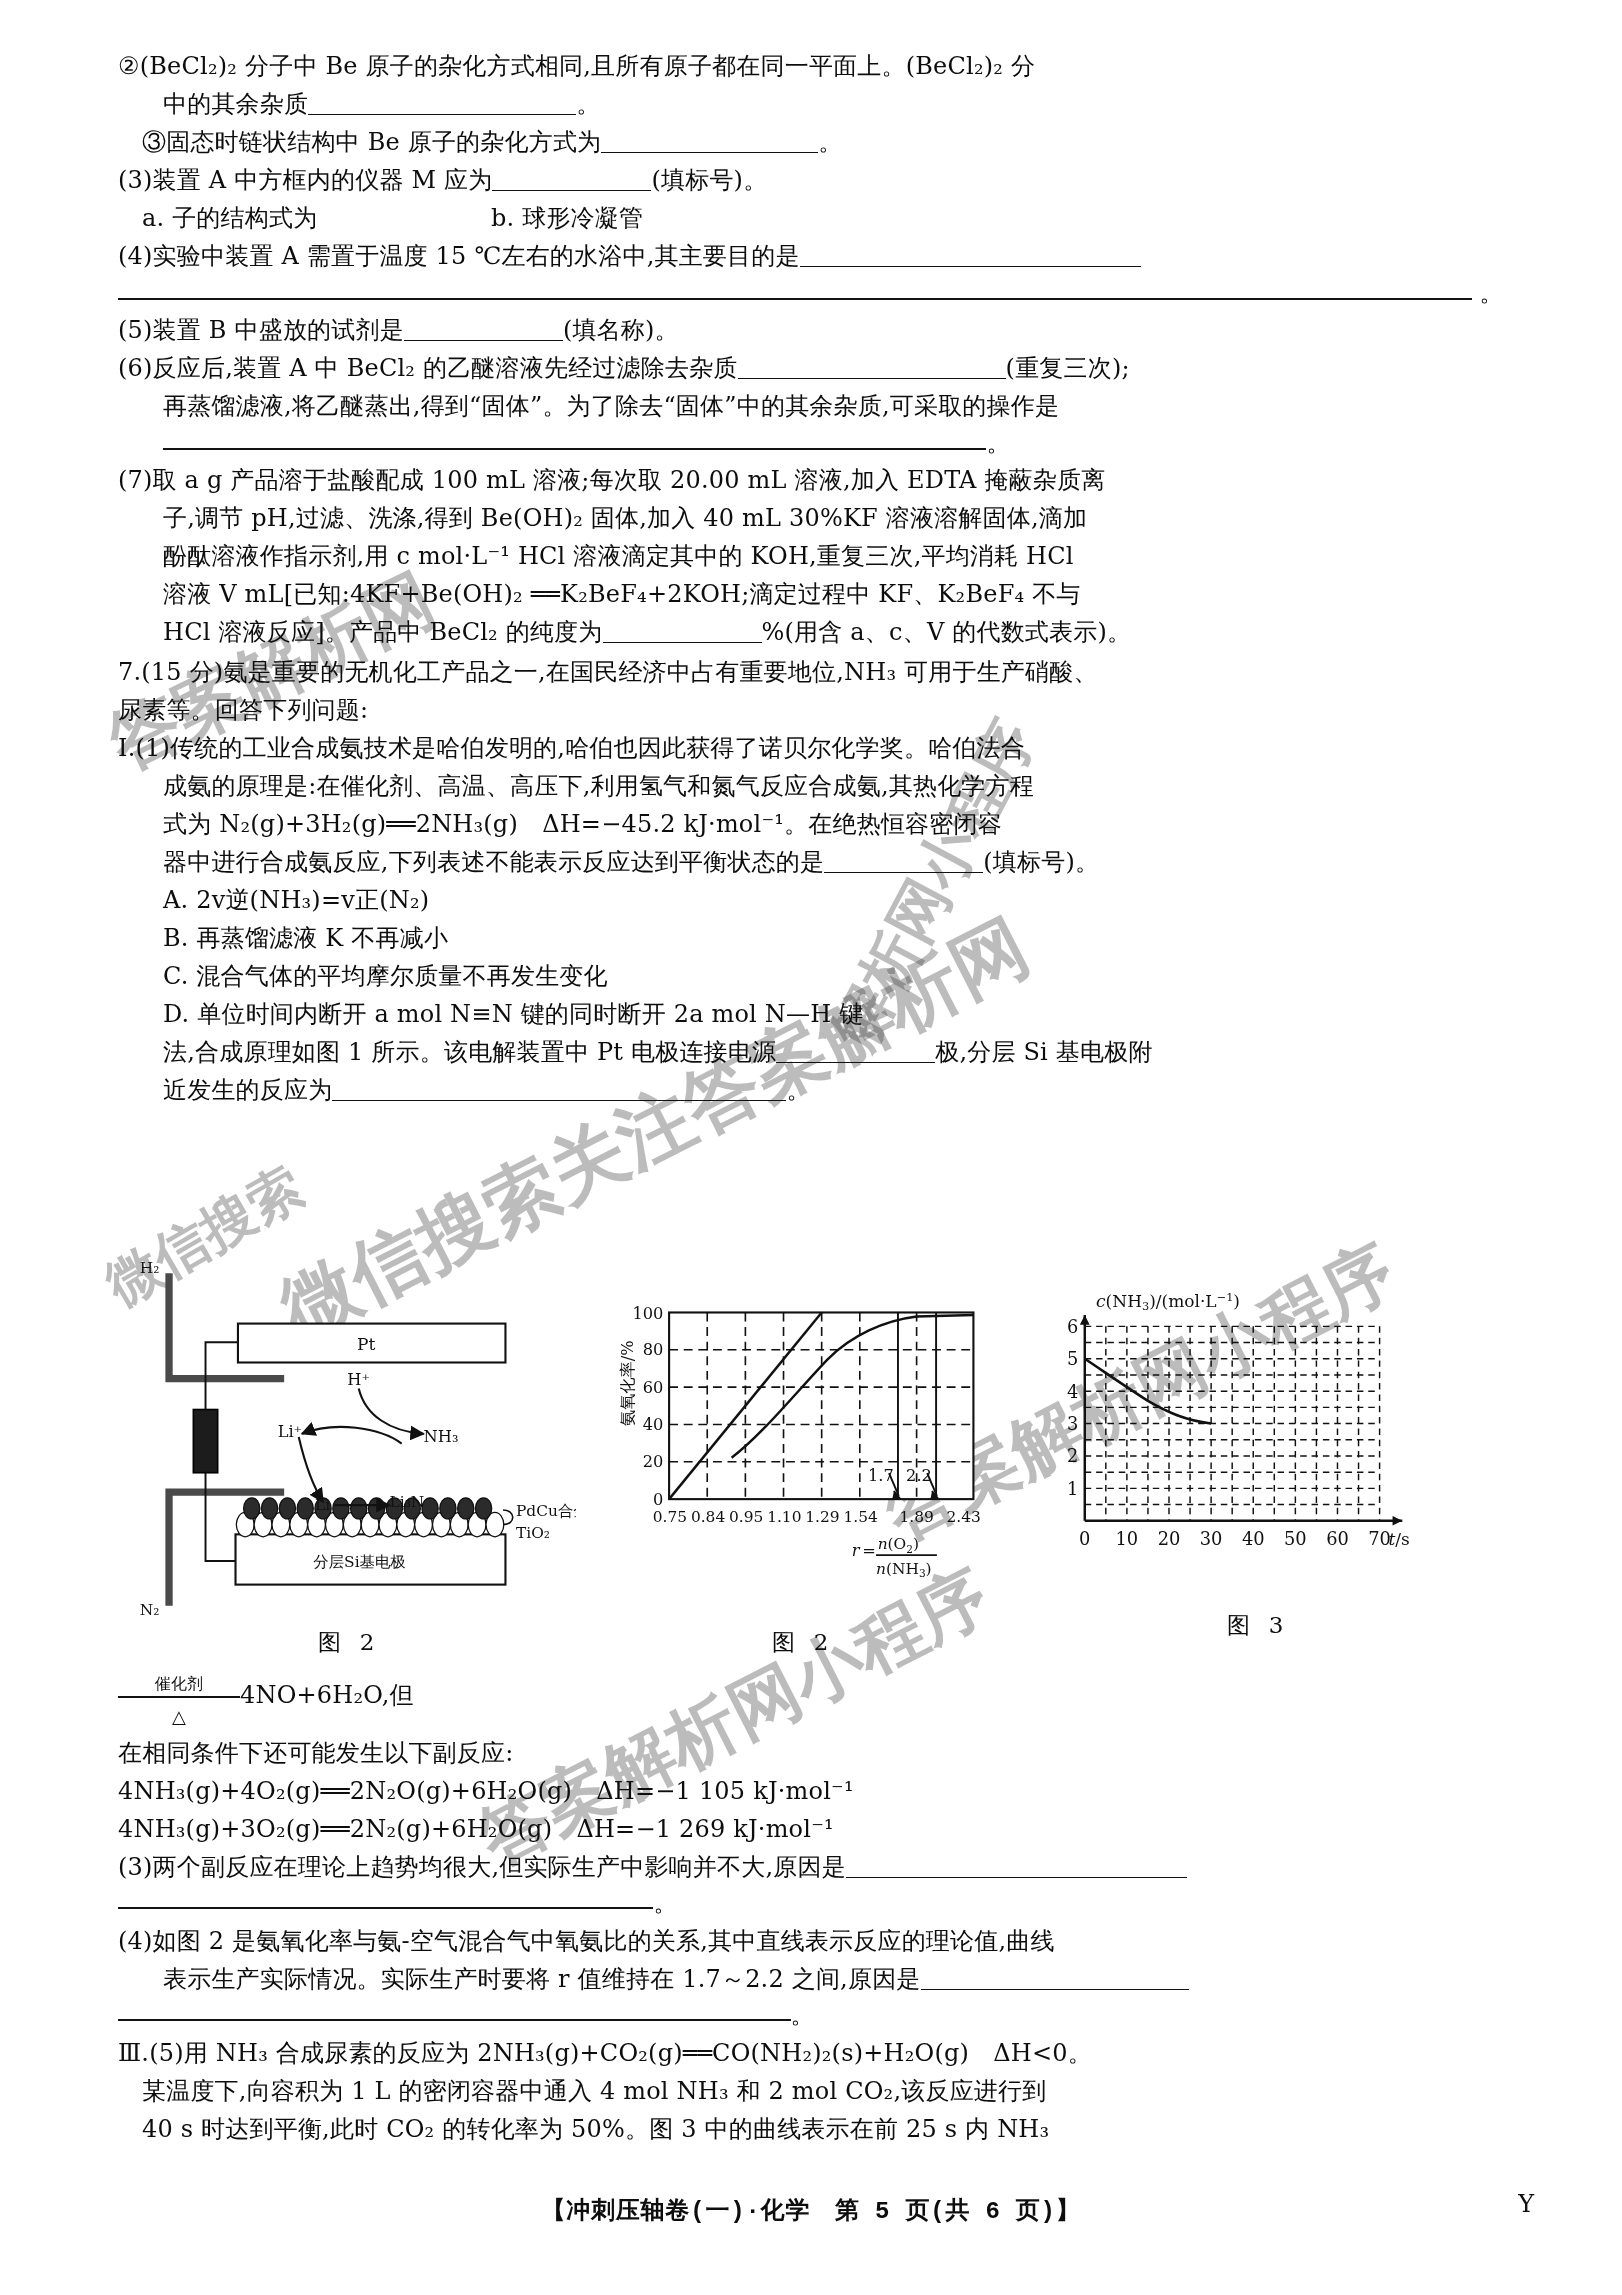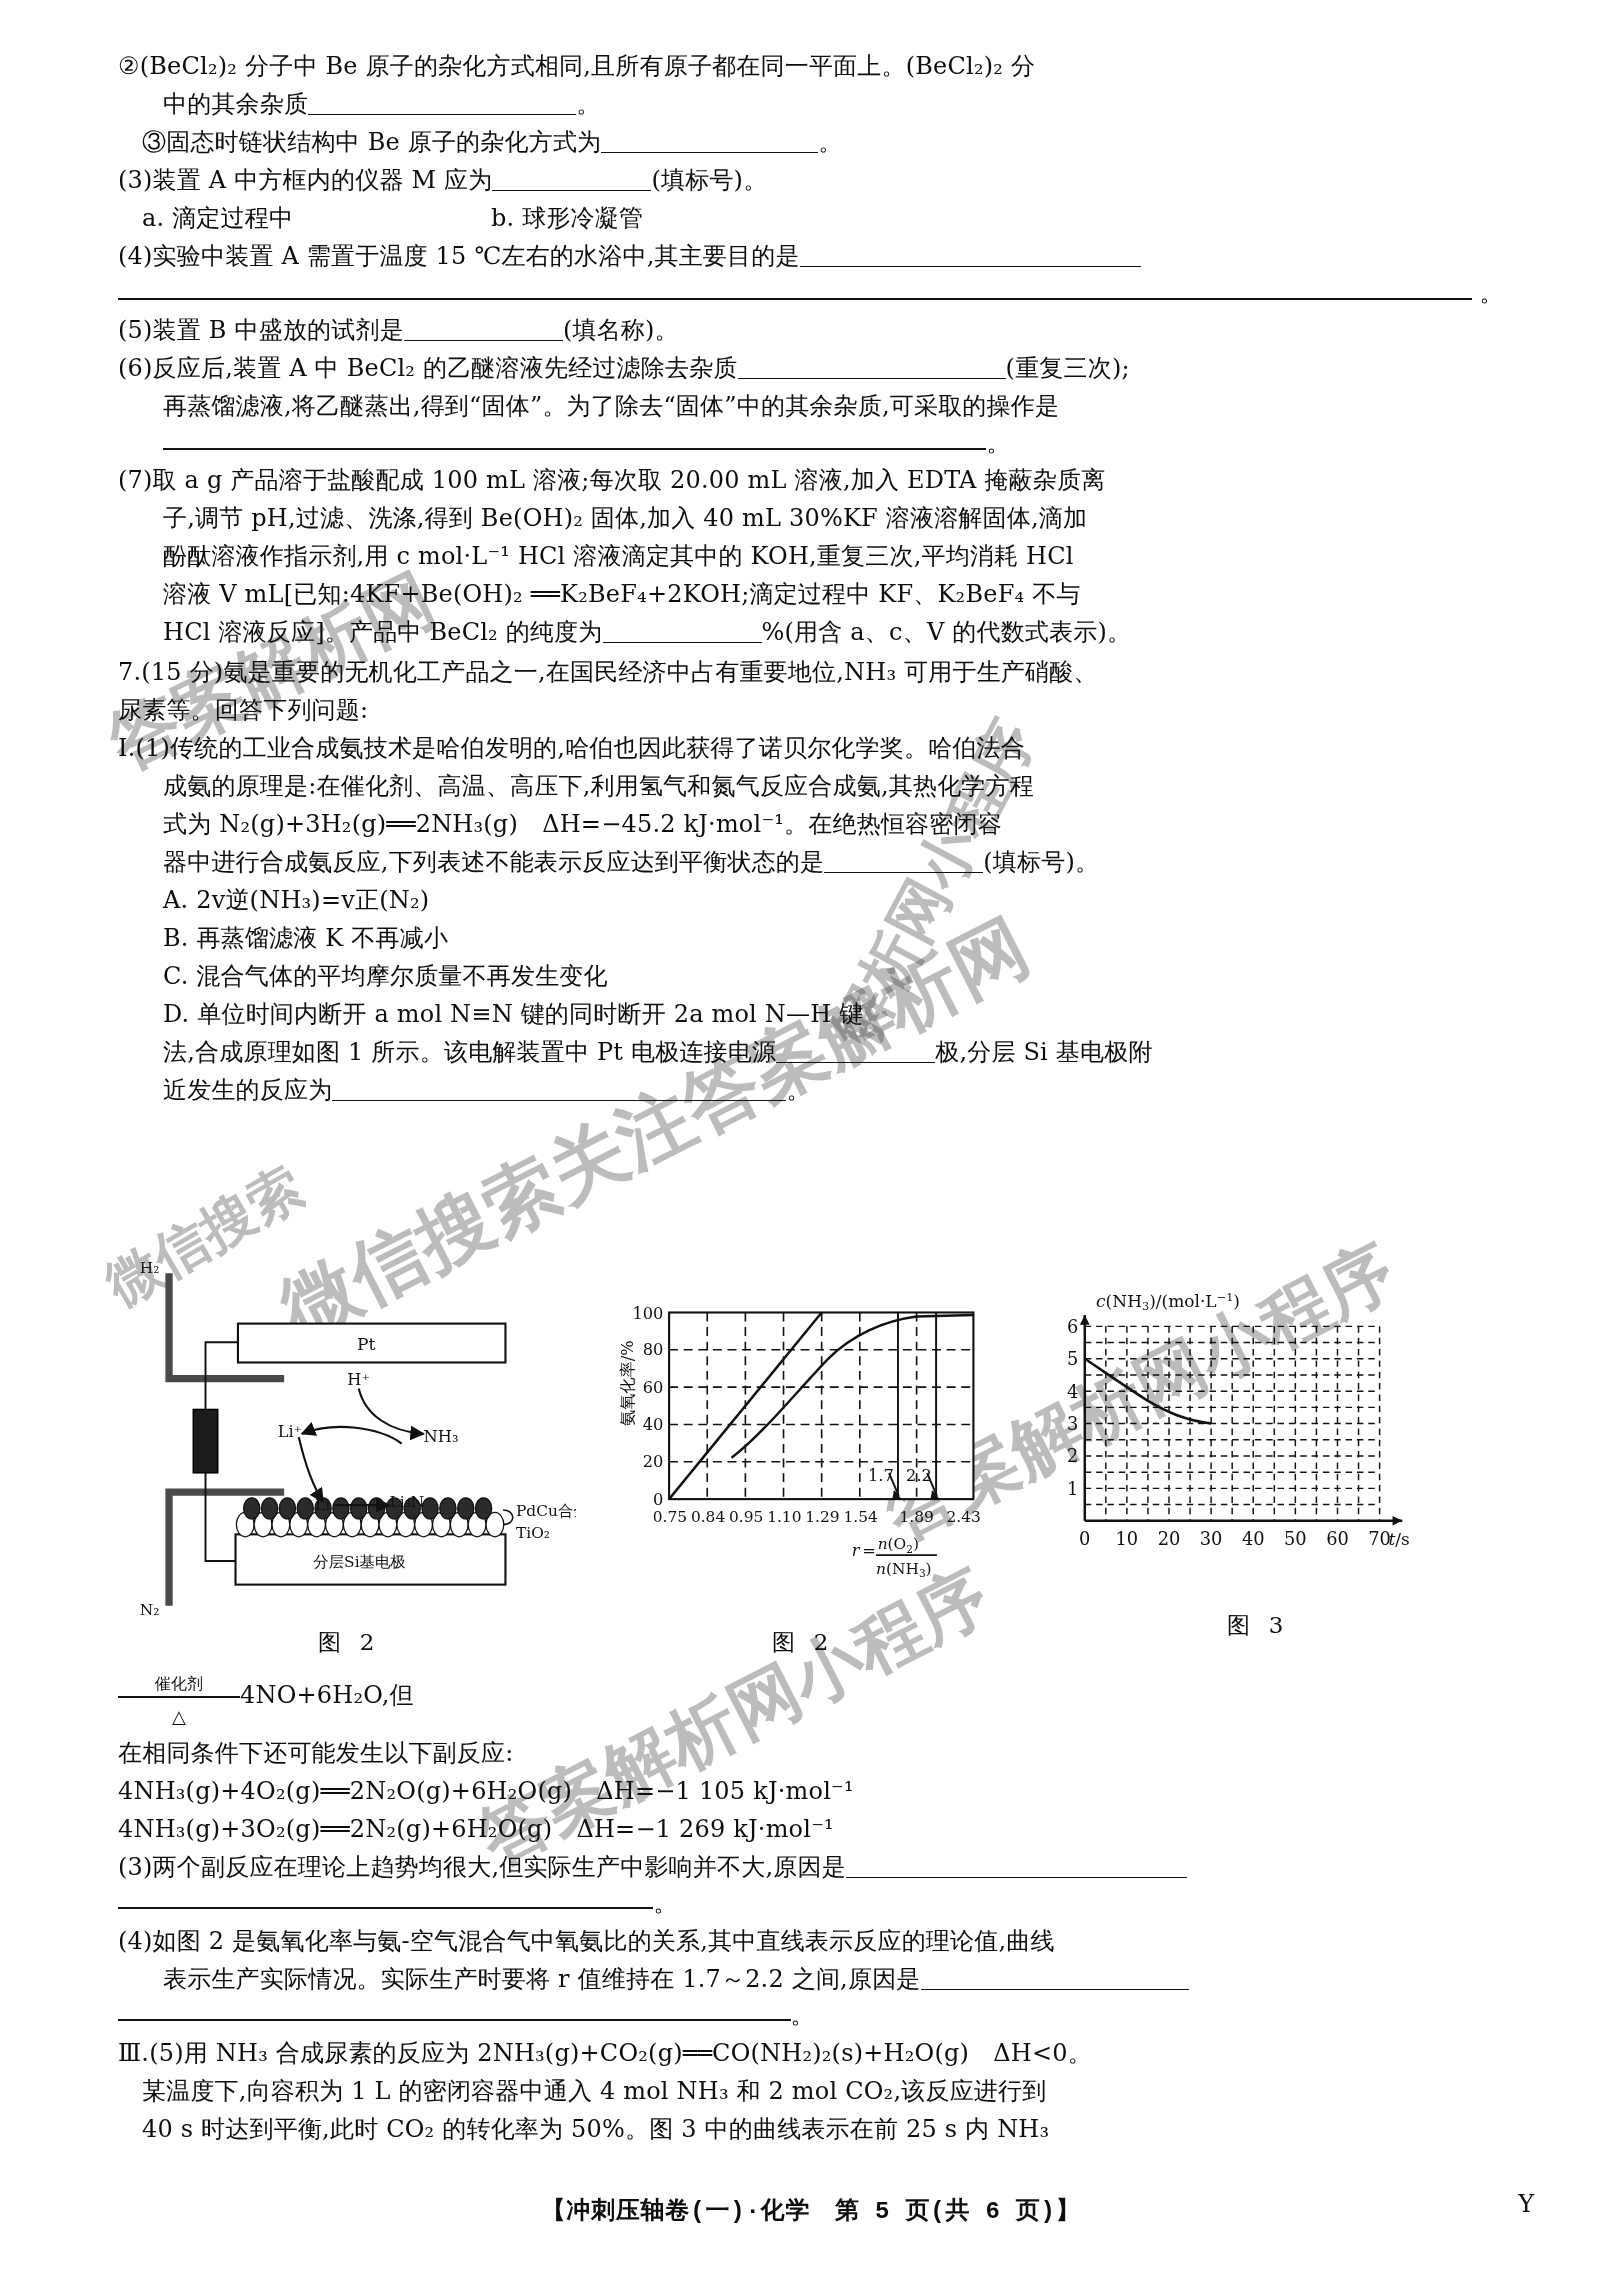--- a/index.html
+++ b/index.html
@@ -99,21 +99,21 @@
   <div class="wm" id="wm6">微信搜索</div>
 
   <div class="col">
 
     <div class="ln">②(BeCl₂)₂ 分子中 Be 原子的杂化方式相同,且所有原子都在同一平面上。(BeCl₂)₂ 分</div>
     <div class="ln indent"><span>中的其余杂质</span><span class="bl w4"></span><span>。</span></div>
 
     <div class="ln indent2"><span>③固态时链状结构中 Be 原子的杂化方式为</span><span class="bl w3"></span><span>。</span></div>
 
     <div class="ln"><span>(3)装置 A 中方框内的仪器 M 应为</span><span class="bl w2"></span><span>(填标号)。</span></div>
-    <div class="ln indent2"><span style="display:inline-block;width:349px">a. 滴定过程中</span><span>b. 球形冷凝管</span></div>
+    <div class="ln indent2"><span style="display:inline-block;width:349px">a. 子的结构式为</span><span>b. 球形冷凝管</span></div>
 
     <div class="ln"><span>(4)实验中装置 A 需置于温度 15 ℃左右的水浴中,其主要目的是</span><span class="bl w5"></span></div>
     <div class="ruleline">
         <div class="rule"></div>
         <div class="dot">。</div>
       </div>
 
     <div class="ln"><span>(5)装置 B 中盛放的试剂是</span><span class="bl w2"></span><span>(填名称)。</span></div>
 
     <div class="ln"><span>(6)反应后,装置 A 中 BeCl₂ 的乙醚溶液先经过滤除去杂质</span><span class="bl w4"></span><span>(重复三次);</span></div>

